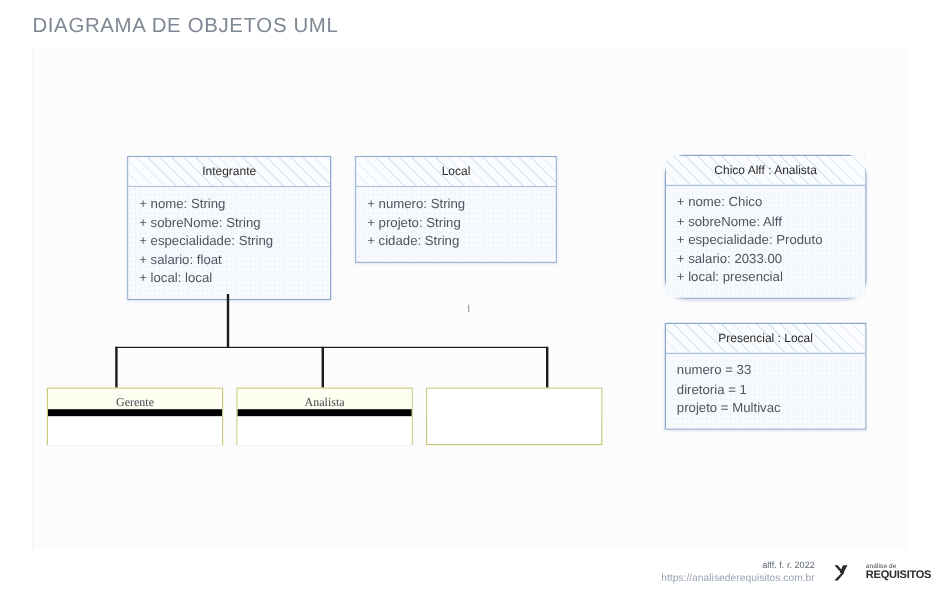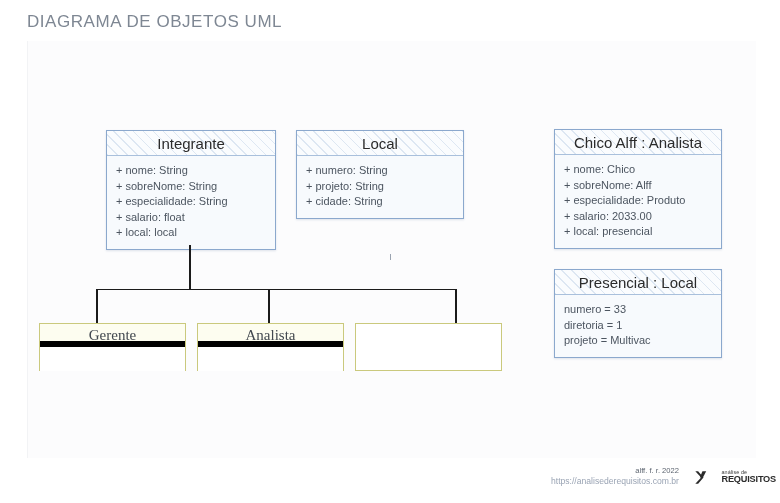--- a/index.html
+++ b/index.html
@@ -38,21 +38,21 @@
   }
 
   
   .uml-box {
     position: absolute;
     box-sizing: border-box;
   }
   .uml-box .uml-header {
     box-sizing: border-box;
     text-align: center;
-    font-size: 15px;
+    font-size: 10px;
     color: #2b2b2b;
     white-space: nowrap;
     overflow: hidden;
   }
   .uml-box .uml-body {
     box-sizing: border-box;
   }
   .uml-body .attr {
     font-size: 11px;
     color: #4c5560;
@@ -197,21 +197,21 @@
 
   <div class="uml-box blue-box" style="left:268px; top:89px; width:168px;">
     <div class="uml-header">Local</div>
     <div class="uml-body">
       <div class="attr">+ numero: String</div>
       <div class="attr">+ projeto: String</div>
       <div class="attr">+ cidade: String</div>
     </div>
   </div>
 
-  <div class="uml-box blue-box" style="left:526px; top:88px; width:168px;">
+  <div class="uml-box blue-box" style="left:526px; top:88px; width:168px;border-radius:17px;">
     <div class="uml-header">Chico Alff : Analista</div>
     <div class="uml-body">
       <div class="attr">+ nome: Chico</div>
       <div class="attr">+ sobreNome: Alff</div>
       <div class="attr">+ especialidade: Produto</div>
       <div class="attr">+ salario: 2033.00</div>
       <div class="attr">+ local: presencial</div>
     </div>
   </div>
 

